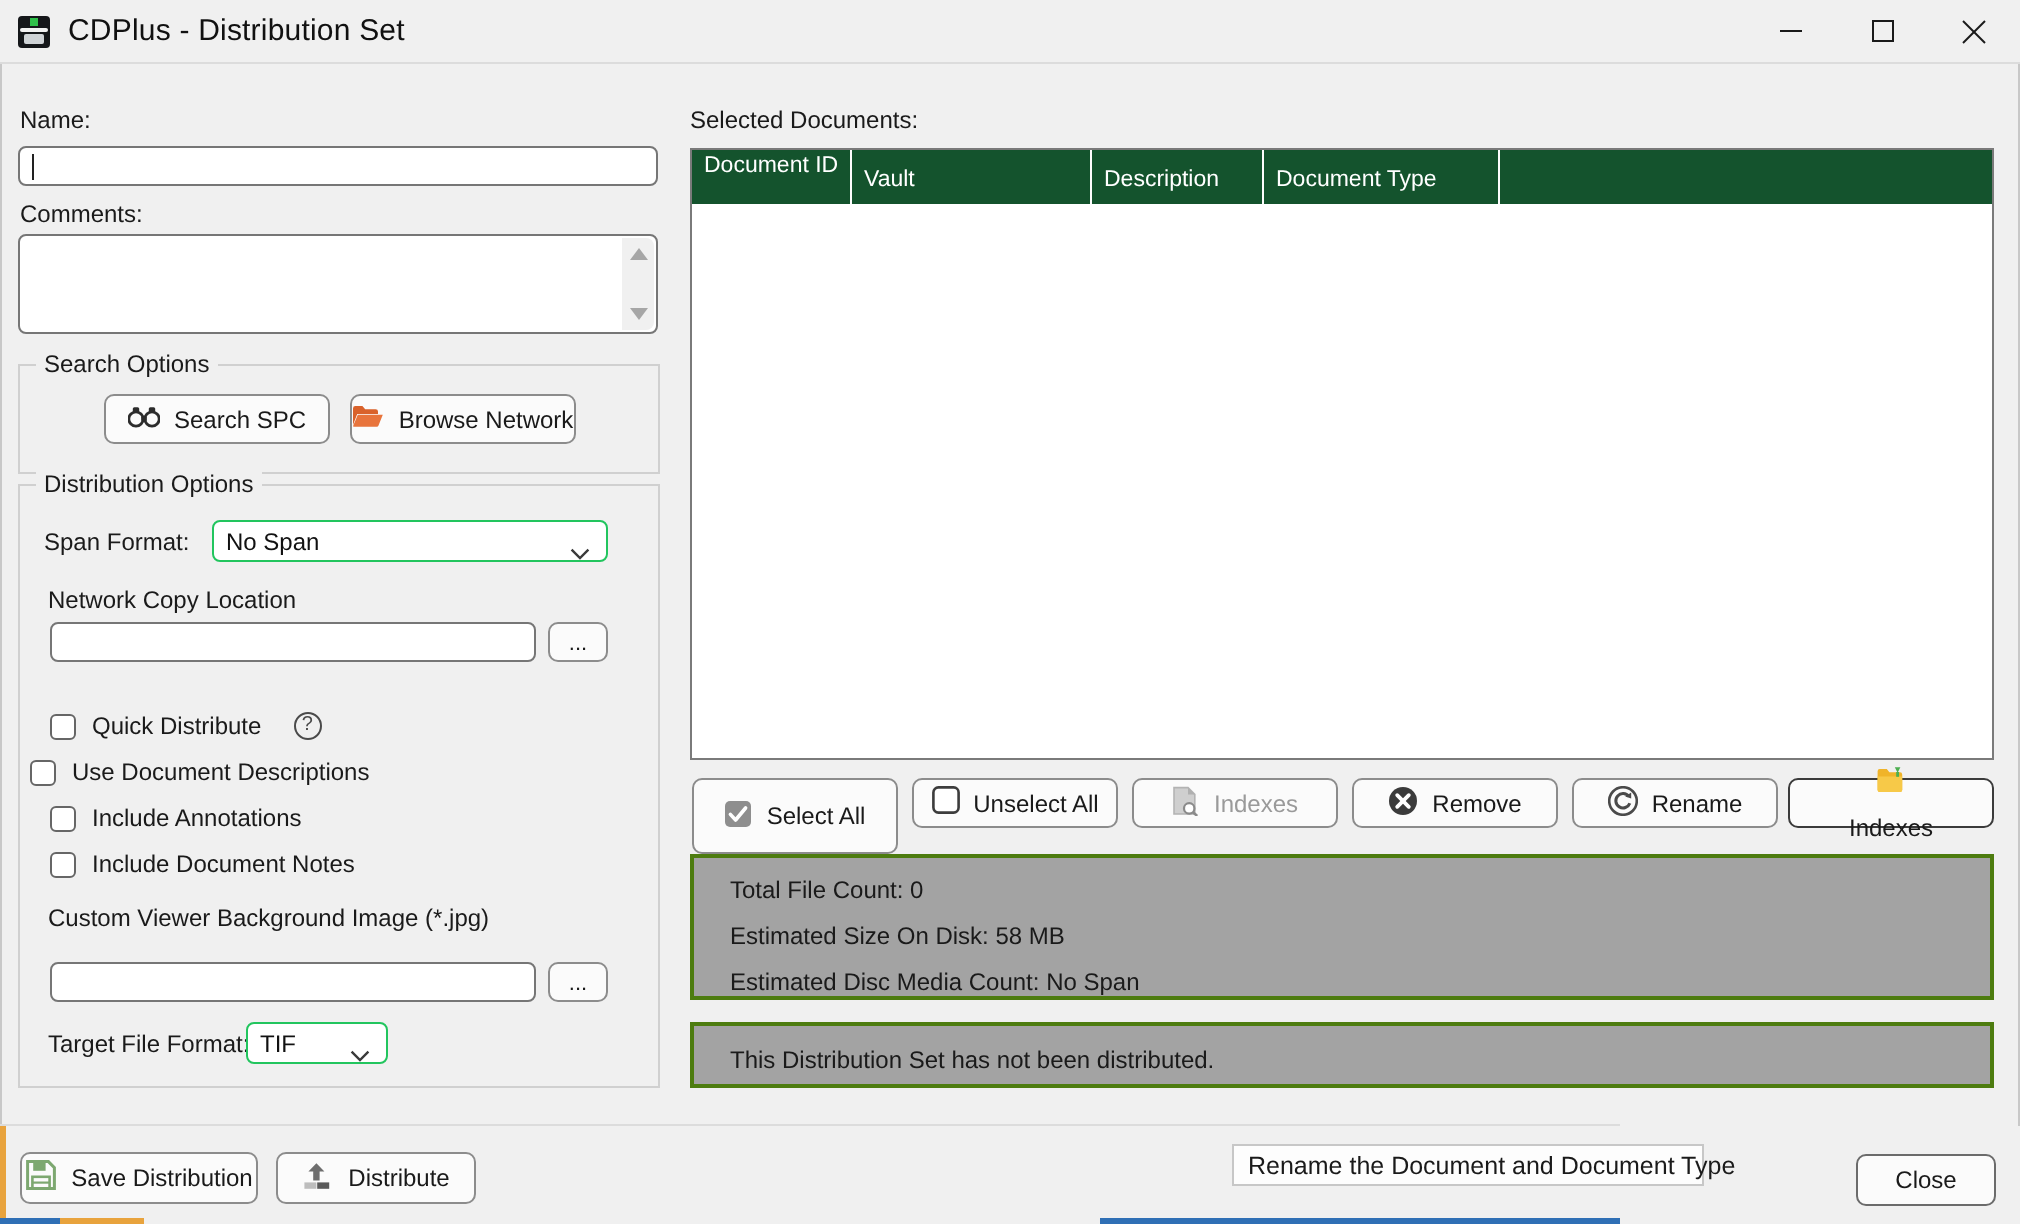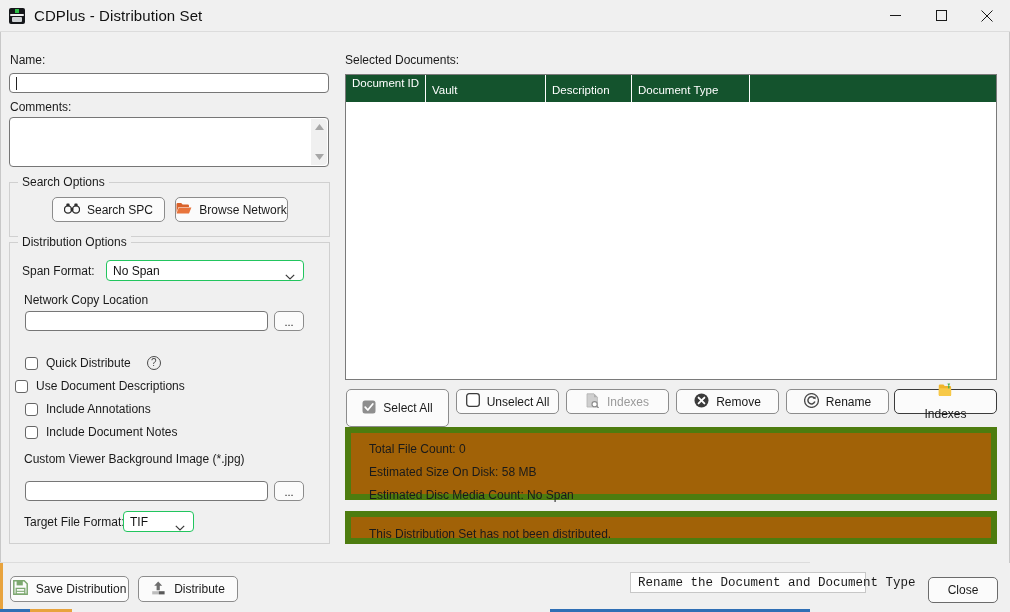--- a/index.html
+++ b/index.html
@@ -229,22 +229,22 @@
     align-items: flex-start;
     flex: none;
     overflow: hidden;
   }
   .th.last { border-right: none; }
   .th-wrap { width: 60px; }
 
   
   .panel {
     position: absolute;
-    background: #a16207;
-    border: 6px solid #4d7c0f;
+    background: #a3a3a3;
+    border: 2px solid #4d7c0f;
     box-sizing: border-box;
   }
   .panel .line {
     position: absolute;
     font-size: 12px;
     color: #1a1a1a;
     left: 18px;
     white-space: nowrap;
   }
 
@@ -557,18 +557,18 @@
     <span>
       <svg width="15" height="14" viewBox="0 0 15 14">
         <polygon points="7.2,0.6 11.2,4.8 8.8,4.8 8.8,9.2 5.6,9.2 5.6,4.8 3.2,4.8" fill="#6e6e6e"></polygon>
         <rect x="1.2" y="10.2" width="6" height="3.2" fill="#bdbdbd"></rect>
         <rect x="7.6" y="10.2" width="6" height="3.2" fill="#5a5a5a"></rect>
       </svg>
     </span>
     <span>Distribute</span>
   </div>
 
-  <div class="tooltip" style="left:630px;top:9px;width:236px;height:21px;font-family:Liberation Mono, monospace;">Rename the Document and Document Type</div>
+  <div class="tooltip" style="left:616px;top:9px;width:236px;height:21px;">Rename the Document and Document Type</div>
 
   <div class="btn" style="position:absolute;left:928px;top:14px;width:70px;height:26px;border-color:#6b6b6b;">
     <span>Close</span>
   </div>
 </div>
 
 </body></html>

